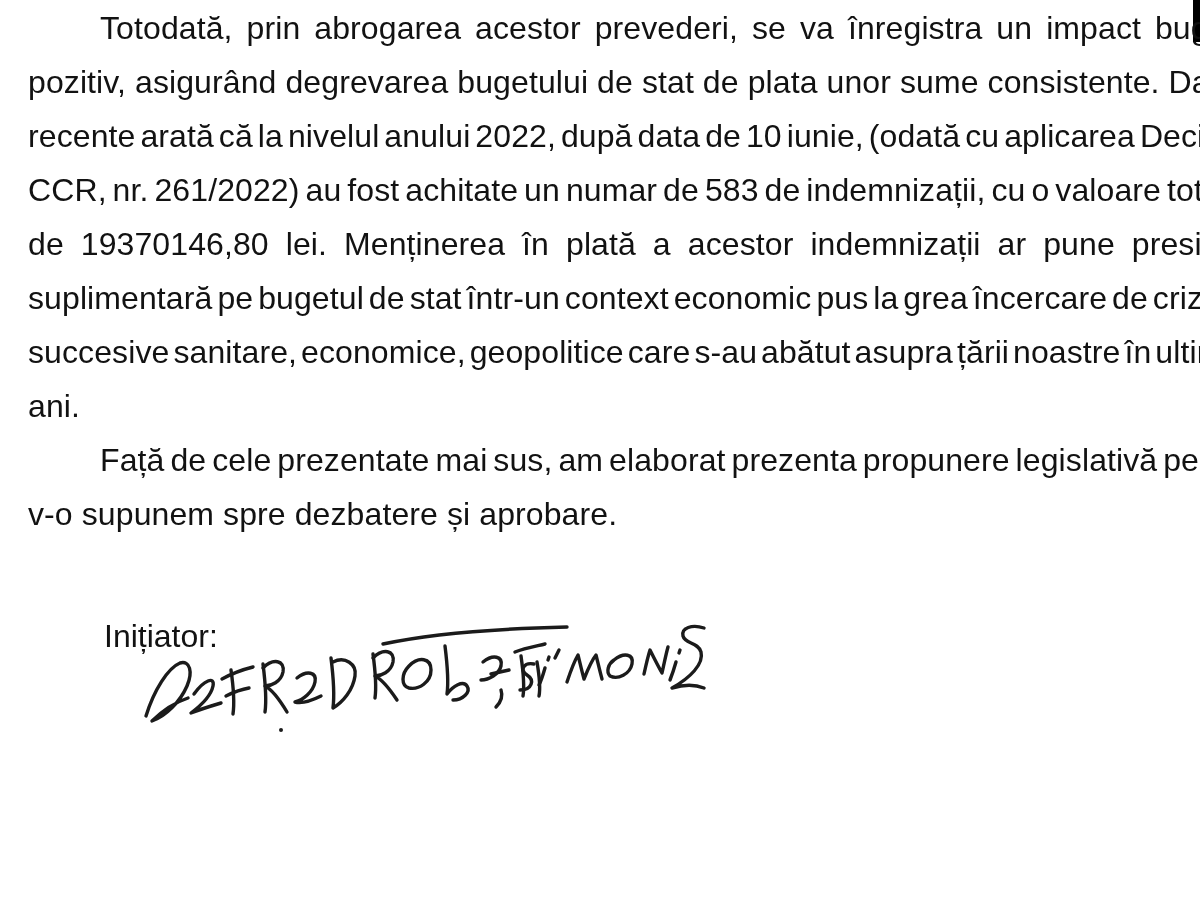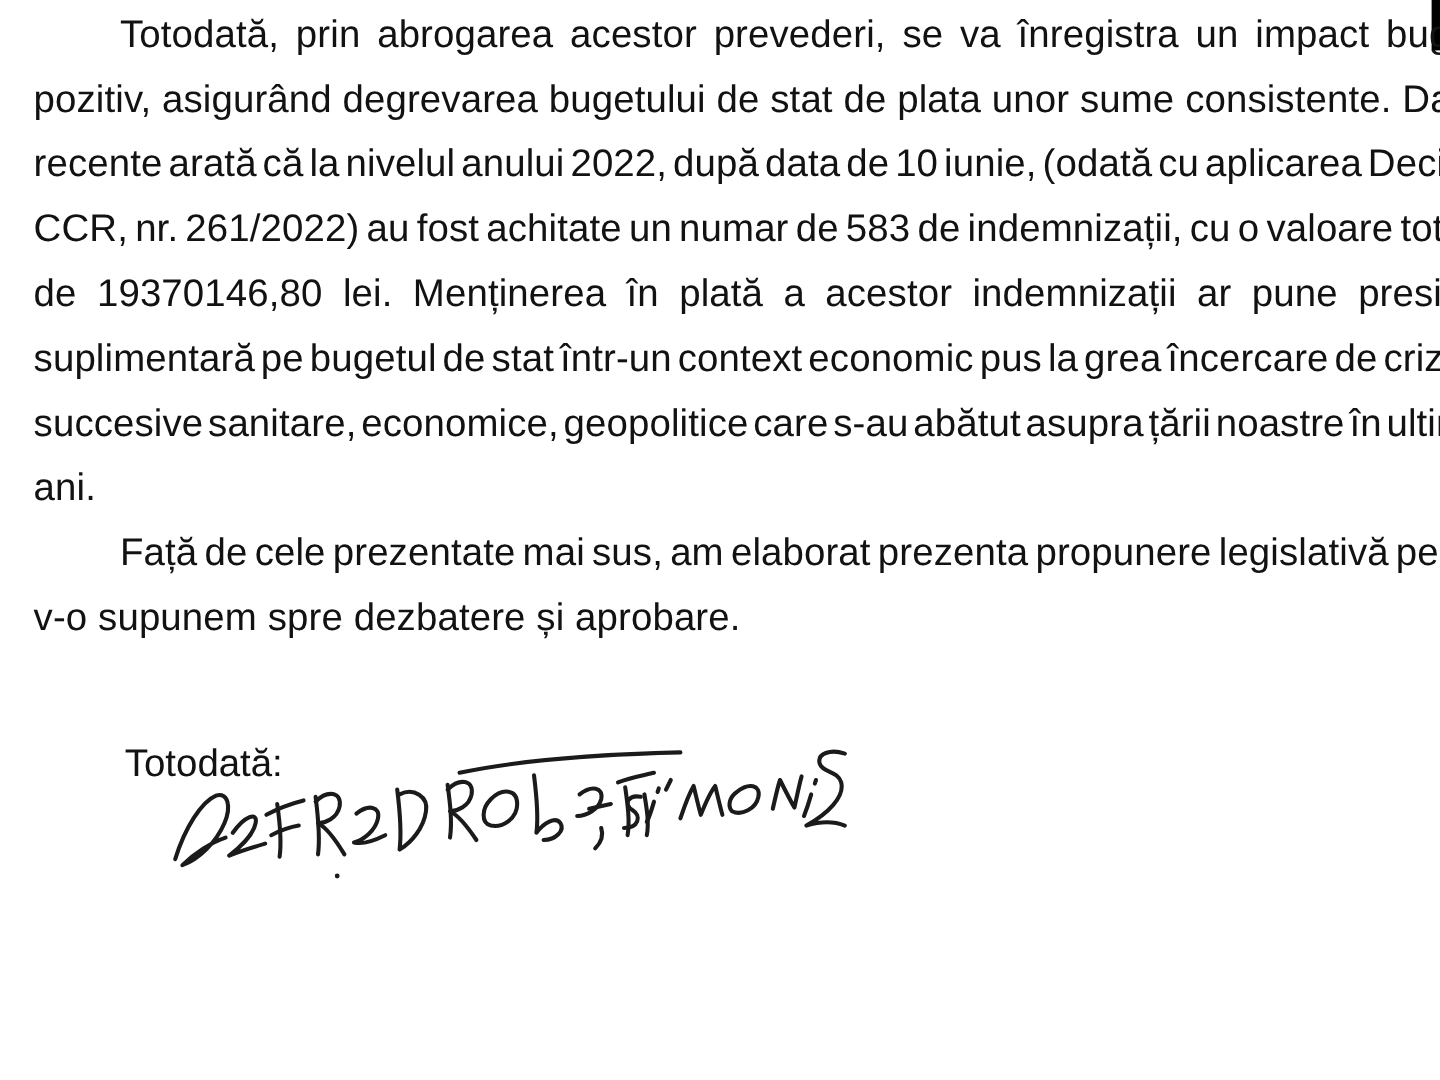--- a/index.html
+++ b/index.html
@@ -67,21 +67,21 @@
     <div class="line ws-m4">recente arată că la nivelul anului 2022, după data de 10 iunie, (odată cu aplicarea Deciz</div>
     <div class="line ws-m3">CCR, nr. 261/2022) au fost achitate un numar de 583 de indemnizații, cu o valoare tota</div>
     <div class="line ws-p8">de 19370146,80 lei. Menținerea în plată a acestor indemnizații ar pune presiun</div>
     <div class="line ws-m4">suplimentară pe bugetul de stat într-un context economic pus la grea încercare de crize</div>
     <div class="line ws-m5">succesive sanitare, economice, geopolitice care s-au abătut asupra țării noastre în ultim</div>
     <div class="line ws-0">ani.</div>
     <div class="line indent ws-m3">Față de cele prezentate mai sus, am elaborat prezenta propunere legislativă pe c</div>
     <div class="line ws-0">v-o supunem spre dezbatere și aprobare.</div>
   </div>
 
-  <div class="initiator">Totodată:</div>
+  <div class="initiator">Inițiator:</div>
 
   <svg class="signature" viewBox="0 0 580 125" xmlns="http://www.w3.org/2000/svg" fill="none" stroke="#1b1b1b" stroke-width="3.4" stroke-linecap="round" stroke-linejoin="round">
     <g>
 
       <path d="M16,94 C24,68 38,46 50,41 C60,38 63,50 57,64 C50,80 36,94 22,99 C32,89 46,80 58,76"></path>
       <path d="M64,72 C74,58 85,54 83,64 C81,74 69,85 61,91 C71,87 81,84 91,81"></path>
       <path d="M101,48 C103,62 105,78 103,92"></path>
       <path d="M92,57 C103,51 115,47 123,45"></path>
       <path d="M96,74 C104,70 113,67 119,66"></path>
       <path d="M133,42 C135,58 137,76 135,90"></path>

